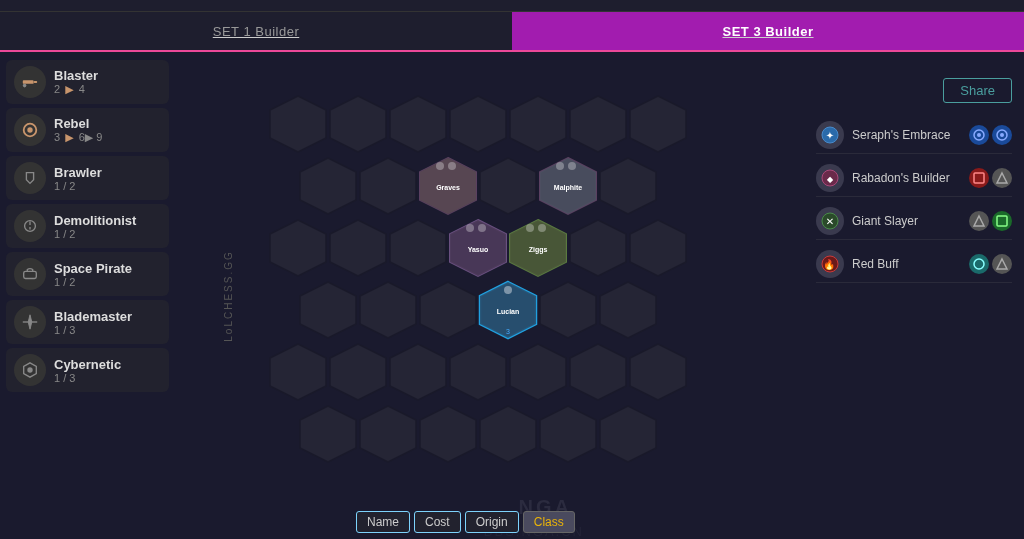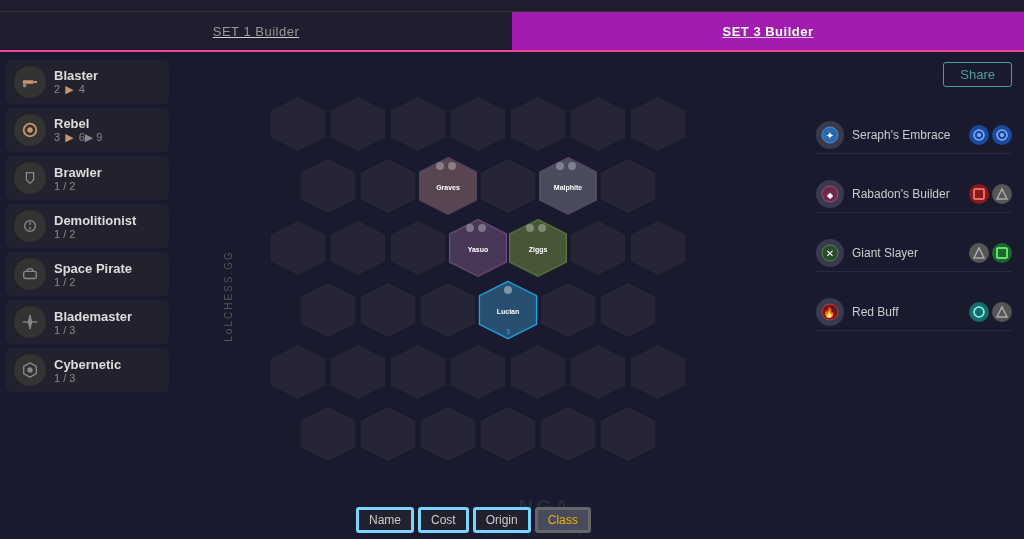--- a/index.html
+++ b/index.html
@@ -122,24 +122,24 @@
       font-size: 10px;
       color: #555;
       letter-spacing: 2px;
       white-space: nowrap;
     }
 
     
     .right-panel {
       width: 220px;
       background: #1a1a2e;
-      padding: 10px 12px;
+      padding: 26px 12px;
       display: flex;
       flex-direction: column;
-      gap: 22px;
+      gap: 6px;
       flex-shrink: 0;
     }
 
     .share-btn {
       align-self: flex-end;
       background: transparent;
       border: 1.5px solid #4a9e9e;
       color: #4a9e9e;
       padding: 4px 16px;
       font-size: 13px;
@@ -194,21 +194,21 @@
     .bottom-bar {
       position: absolute;
       bottom: 0;
       left: 175px;
       display: flex;
       gap: 4px;
       padding: 6px;
     }
     .filter-btn {
       background: #22222e;
-      border: 3px solid #7dd3fc;
+      border: 1px solid #7dd3fc;
       color: #ccc;
       padding: 3px 10px;
       font-size: 12px;
       cursor: pointer;
       border-radius: 3px;
     }
     .filter-btn.active {
       background: #4a4a5e;
       border-color: #666;
       color: #eab308;

